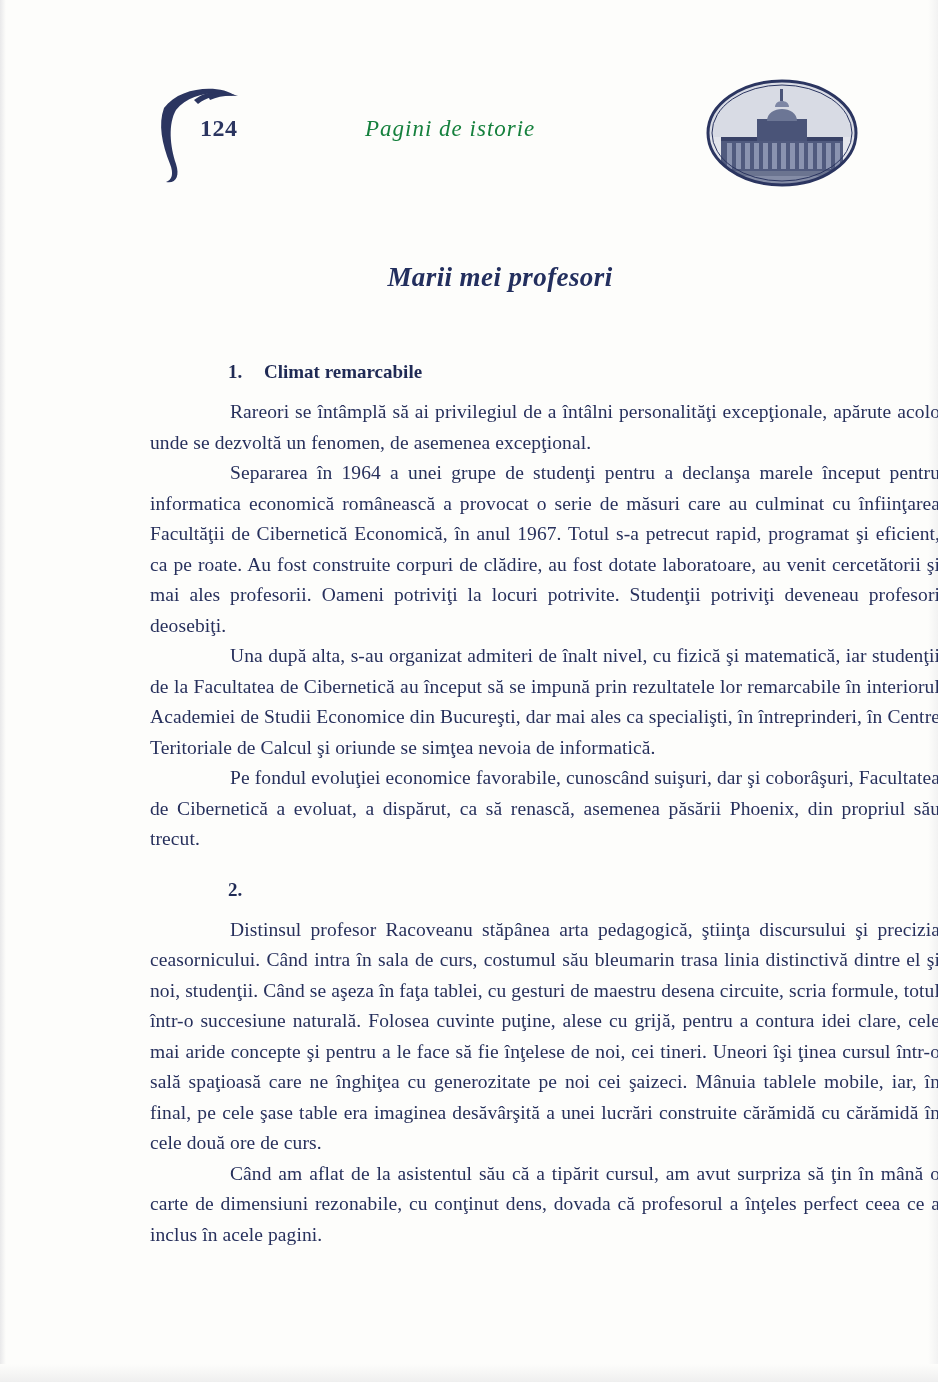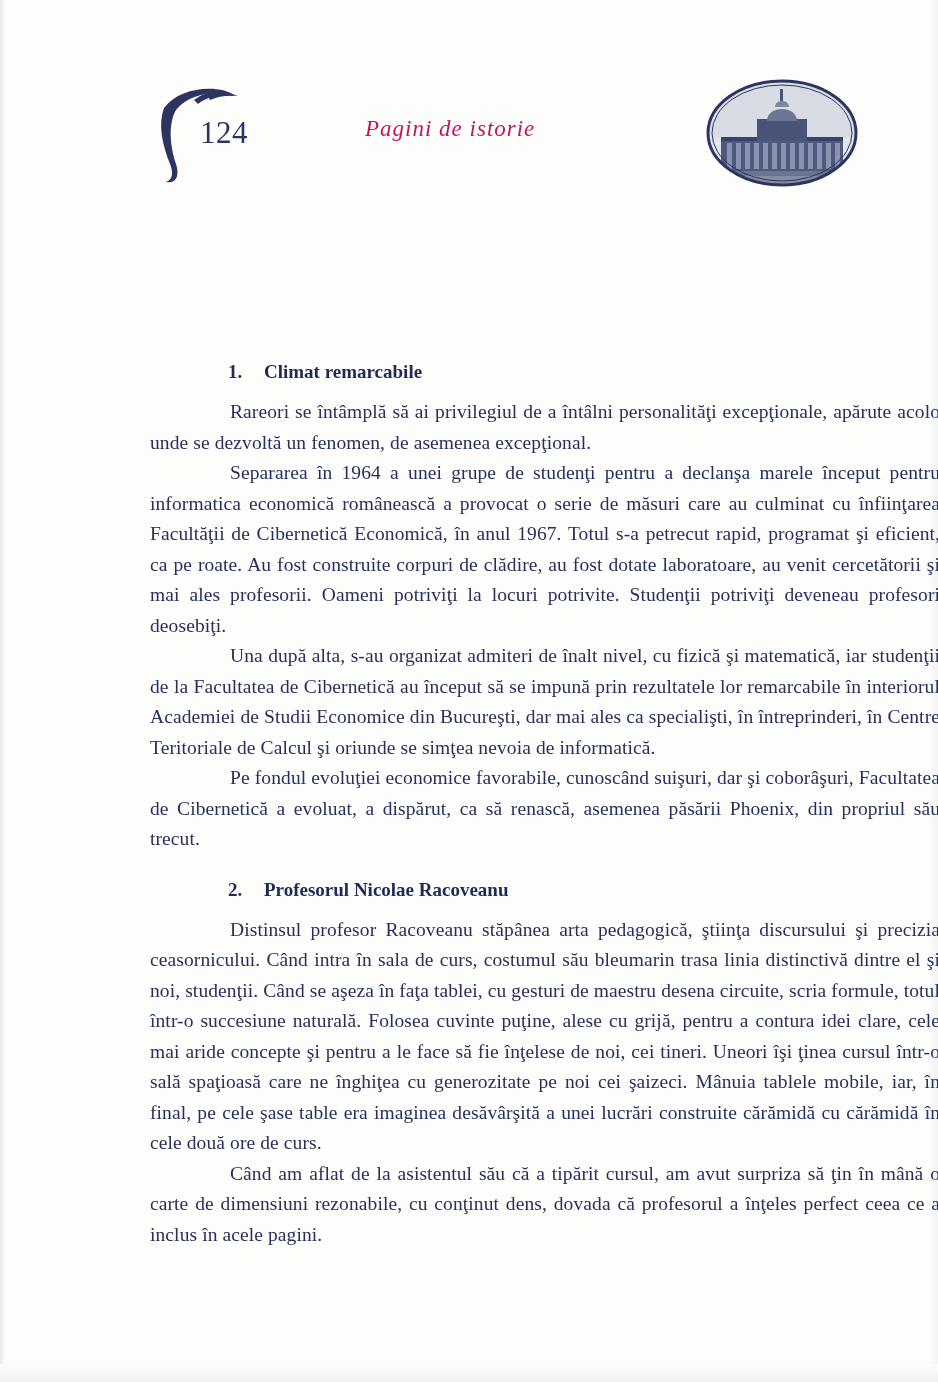--- a/index.html
+++ b/index.html
@@ -42,40 +42,40 @@
     left: 150px;
     top: 80px;
     width: 700px;
     height: 130px;
   }
   .page-number {
     position: absolute;
     left: 50px;
     top: 35px;
     font-family: "Liberation Serif", serif;
-    font-size: 31px;
-    font-weight: normal;
+    font-size: 24px;
+    font-weight: bold;
     color: #2b3560;
     letter-spacing: 0.5px;
   }
   .flourish {
     position: absolute;
     left: 0px;
     top: 0px;
     width: 110px;
     height: 110px;
   }
   .running-title {
     position: absolute;
     left: 215px;
     top: 36px;
     font-family: "Liberation Serif", serif;
     font-style: italic;
     font-size: 23px;
-    color: #be185d;
+    color: #15803d;
     letter-spacing: 1px;
   }
   .emblem {
     position: absolute;
     left: 545px;
     top: -5px;
     width: 175px;
     height: 125px;
   }
 
@@ -192,39 +192,39 @@
 
           <rect x="20" y="96" width="134" height="7" fill="#6b7490"></rect>
           <rect x="20" y="101" width="134" height="9" fill="#848ca6"></rect>
         </g>
         <ellipse cx="87" cy="58" rx="74" ry="52" fill="none" stroke="#2b3560" stroke-width="3"></ellipse>
         <ellipse cx="87" cy="58" rx="70" ry="48" fill="none" stroke="#2b3560" stroke-width="1"></ellipse>
       </svg>
     </span>
   </div>
 
+  <div class="article-title">Marii mei profesori</div>
 
   <div class="content">
 
     <div class="block">
       <div class="section-head">
         <span class="num">1.</span>
         <span>Climat remarcabile</span>
       </div>
       <p class="para">Rareori se întâmplă să ai privilegiul de a întâlni personalităţi excepţionale, apărute acolo unde se dezvoltă un fenomen, de asemenea excepţional.</p>
       <p class="para">Separarea în 1964 a unei grupe de studenţi pentru a declanşa marele început pentru informatica economică românească a provocat o serie de măsuri care au culminat cu înfiinţarea Facultăţii de Cibernetică Economică, în anul 1967. Totul s-a petrecut rapid, programat şi eficient, ca pe roate. Au fost construite corpuri de clădire, au fost dotate laboratoare, au venit cercetătorii şi mai ales profesorii. Oameni potriviţi la locuri potrivite. Studenţii potriviţi deveneau profesori deosebiţi.</p>
       <p class="para">Una după alta, s-au organizat admiteri de înalt nivel, cu fizică şi matematică, iar studenţii de la Facultatea de Cibernetică au început să se impună prin rezultatele lor remarcabile în interiorul Academiei de Studii Economice din Bucureşti, dar mai ales ca specialişti, în întreprinderi, în Centre Teritoriale de Calcul şi oriunde se simţea nevoia de informatică.</p>
       <p class="para">Pe fondul evoluţiei economice favorabile, cunoscând suişuri, dar şi coborâşuri, Facultatea de Cibernetică a evoluat, a dispărut, ca să renască, asemenea păsării Phoenix, din propriul său trecut.</p>
     </div>
 
     <div class="spacer-sm"></div>
 
     <div class="block">
       <div class="section-head">
         <span class="num">2.</span>
-        <span>Profesorul Nicolae Racoveanu</span>
       </div>
       <p class="para">Distinsul profesor Racoveanu stăpânea arta pedagogică, ştiinţa discursului şi precizia ceasornicului. Când intra în sala de curs, costumul său bleumarin trasa linia distinctivă dintre el şi noi, studenţii. Când se aşeza în faţa tablei, cu gesturi de maestru desena circuite, scria formule, totul într-o succesiune naturală. Folosea cuvinte puţine, alese cu grijă, pentru a contura idei clare, cele mai aride concepte şi pentru a le face să fie înţelese de noi, cei tineri. Uneori îşi ţinea cursul într-o sală spaţioasă care ne înghiţea cu generozitate pe noi cei şaizeci. Mânuia tablele mobile, iar, în final, pe cele şase table era imaginea desăvârşită a unei lucrări construite cărămidă cu cărămidă în cele două ore de curs.</p>
       <p class="para">Când am aflat de la asistentul său că a tipărit cursul, am avut surpriza să ţin în mână o carte de dimensiuni rezonabile, cu conţinut dens, dovada că profesorul a înţeles perfect ceea ce a inclus în acele pagini.</p>
     </div>
 
   </div>
 </div>
 
 </body></html>

